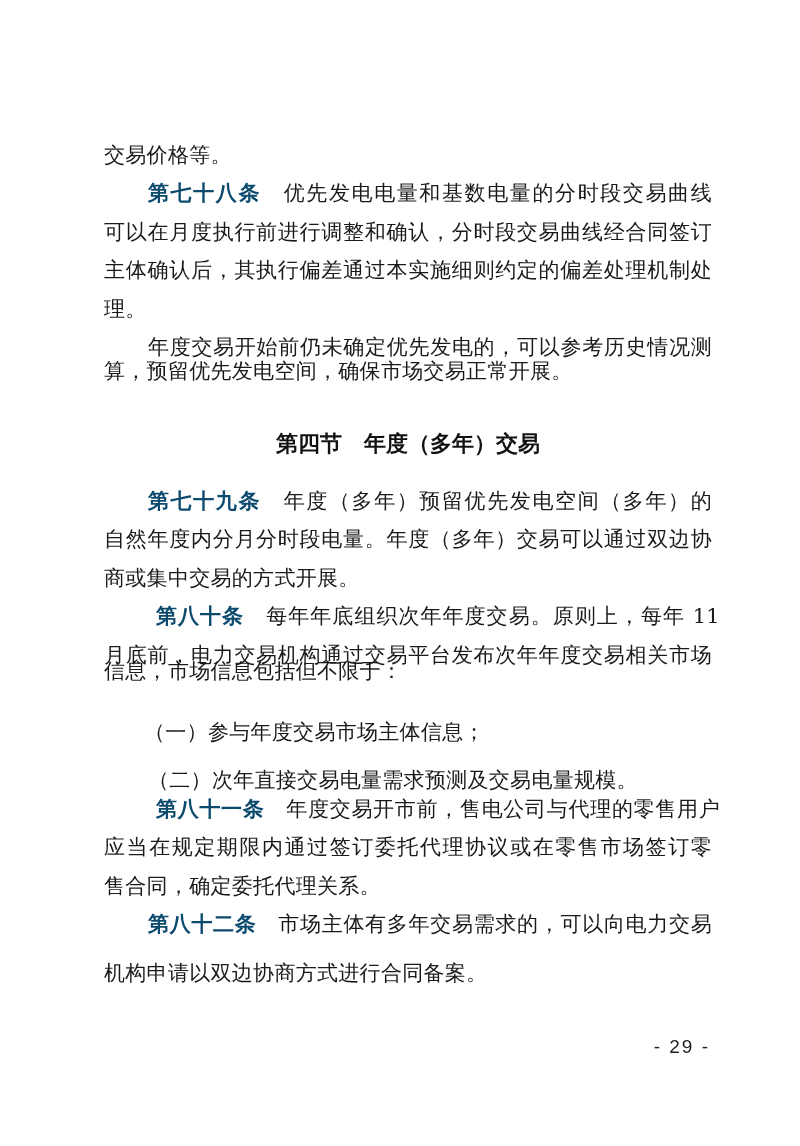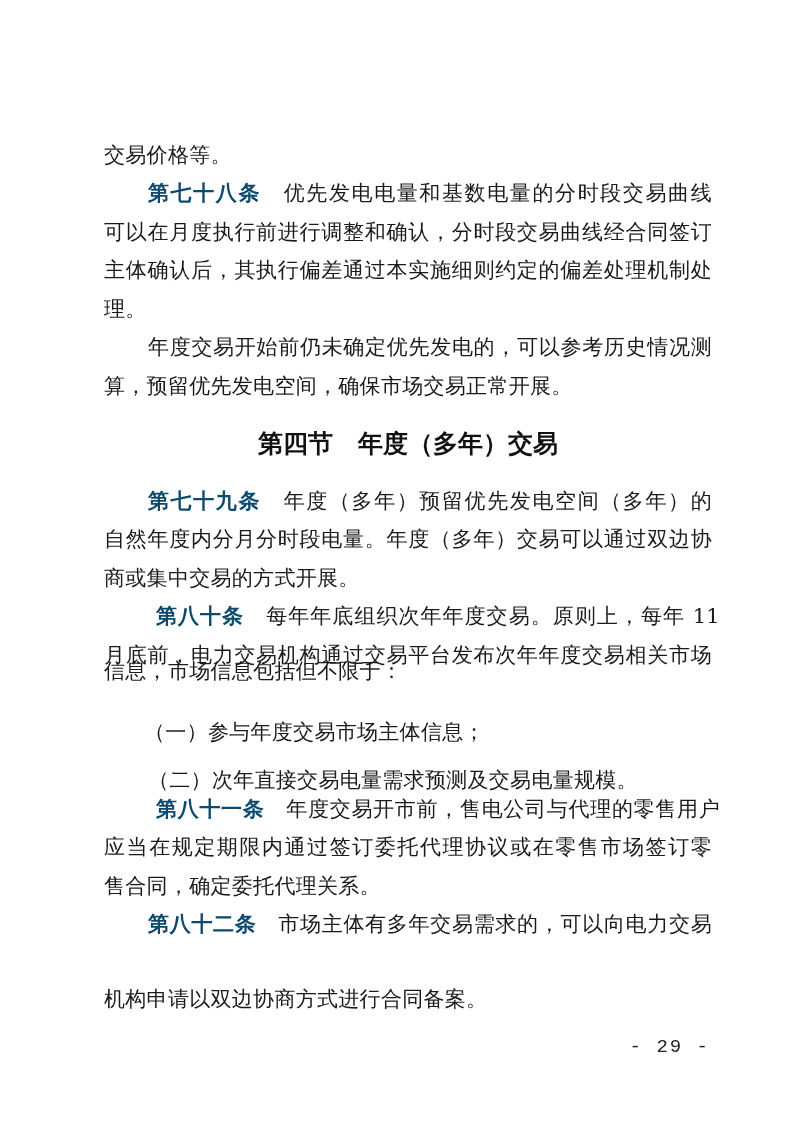--- a/index.html
+++ b/index.html
@@ -3,24 +3,24 @@
 <meta charset="utf-8">
 <style>
   html, body { margin: 0; padding: 0; background: #ffffff; }
   body { width: 800px; height: 1146px; position: relative; overflow: hidden;
          font-family: "DejaVu Serif", "Liberation Serif", serif; color: #1a1a1a; }
   .page { position: absolute; left: 104px; top: 136px; width: 608px; }
   .line { position: absolute; left: 0; height: 38px; line-height: 38px; font-size: 21px;
           white-space: nowrap; letter-spacing: 0.3px; }
   .just { width: 608px; text-align: justify; text-align-last: justify; }
   .bold { font-family: "DejaVu Sans", "Liberation Sans", sans-serif; font-weight: bold; color: #0c4a6e; }
-  .heading { position: absolute; left: 0; width: 608px; text-align: center; font-size: 25px;
+  .heading { position: absolute; left: 0; width: 608px; text-align: center; font-size: 22px;
              font-family: "DejaVu Sans", "Liberation Sans", sans-serif; font-weight: bold; color: #111; line-height: 38px; }
   .pagenum { position: absolute; right: 90px; top: 1036px; font-size: 19px; color: #222;
-             font-family: Liberation Mono, monospace; letter-spacing: 2px; }
+             font-family: Liberation Sans, sans-serif; letter-spacing: 2px; }
 </style>
 </head>
 <body>
 
 <div class="page">
 
   <div class="line" style="top:0px">
     <span>交易价格等。</span>
   </div>
   <div class="line just" style="top:38px; left:44px; width:564px;">
@@ -31,21 +31,21 @@
   </div>
   <div class="line just" style="top:115px">
     <span>主体确认后，其执行偏差通过本实施细则约定的偏差处理机制处</span>
   </div>
   <div class="line" style="top:154px">
     <span>理。</span>
   </div>
   <div class="line just" style="top:192px; left:44px; width:564px;">
     <span>年度交易开始前仍未确定优先发电的，可以参考历史情况测</span>
   </div>
-  <div class="line" style="top:231px">
+  <div class="line" style="top:216px">
     <span>算，预留优先发电空间，确保市场交易正常开展。</span>
   </div>
 
   <div class="heading" style="top:289px">第四节　年度（多年）交易</div>
 
   <div class="line just" style="top:346px; left:44px; width:564px;">
     <span class="bold">第七十九条</span><span>　</span><span>年度（多年）预留优先发电空间（多年）的</span>
   </div>
   <div class="line just" style="top:384px">
     <span>自然年度内分月分时段电量。年度（多年）交易可以通过双边协</span>
@@ -73,18 +73,18 @@
   </div>
   <div class="line just" style="top:692px">
     <span>应当在规定期限内通过签订委托代理协议或在零售市场签订零</span>
   </div>
   <div class="line" style="top:731px">
     <span>售合同，确定委托代理关系。</span>
   </div>
   <div class="line just" style="top:769px; left:44px; width:564px;">
     <span class="bold">第八十二条</span><span>　</span><span>市场主体有多年交易需求的，可以向电力交易</span>
   </div>
-  <div class="line" style="top:844px">
+  <div class="line" style="top:818px">
     <span>机构申请以双边协商方式进行合同备案。</span>
   </div>
 </div>
 
 <div class="pagenum">- 29 -</div>
 
 </body></html>

